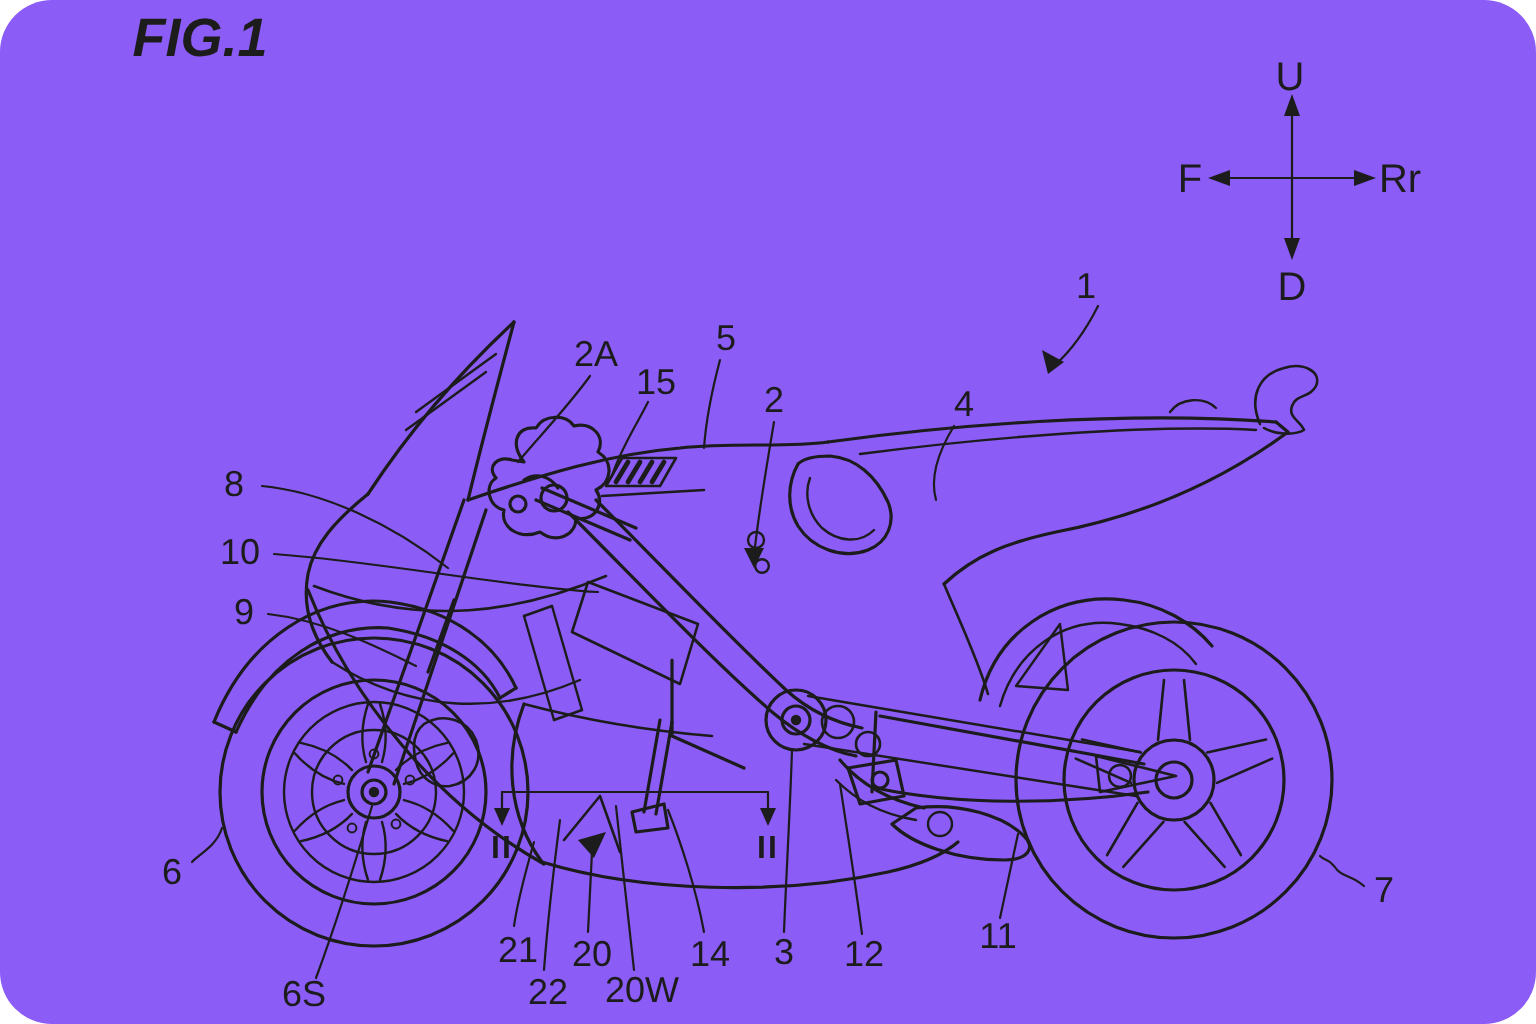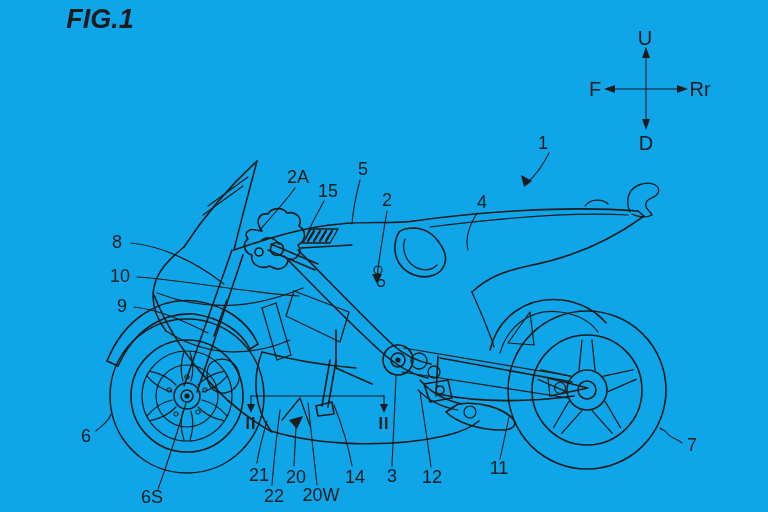--- a/index.html
+++ b/index.html
@@ -1,17 +1,17 @@
 <!DOCTYPE html>
 <html><head>
 <meta charset="utf-8">
 <style>
   html,body{margin:0;padding:0;background:#ffffff;}
-  .page{position:relative;width:768px;height:512px;background:#0ea5e9;overflow:hidden;
-        font-family:"Liberation Sans", sans-serif;}
+  .page{position:relative;width:768px;height:512px;background:#8b5cf6;overflow:hidden;
+        font-family:"Liberation Sans", sans-serif;border-radius:26px;}
   svg{position:absolute;left:0;top:0;}
   .fig-title{font-family:"Liberation Sans", sans-serif;font-style:italic;font-weight:700;
              font-size:27px;fill:#1c1c1c;}
   .ref{font-family:"Liberation Sans", sans-serif;font-size:18px;fill:#1c1c1c;}
   .cmp{font-family:"Liberation Sans", sans-serif;font-size:20px;fill:#1c1c1c;}
   .sec{font-family:"Liberation Sans", sans-serif;font-size:16px;font-weight:700;fill:#1c1c1c;letter-spacing:1px;}
   .ink{stroke:#1c1c1c;fill:none;stroke-width:1.6;stroke-linecap:round;stroke-linejoin:round;}
   .thin{stroke:#1c1c1c;fill:none;stroke-width:1.1;stroke-linecap:round;}
   .fillink{fill:#1c1c1c;stroke:none;}
 </style>

